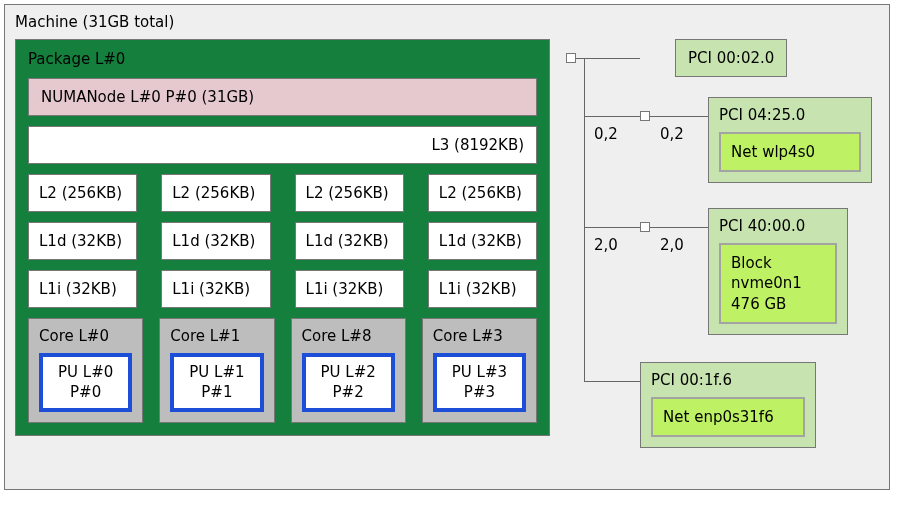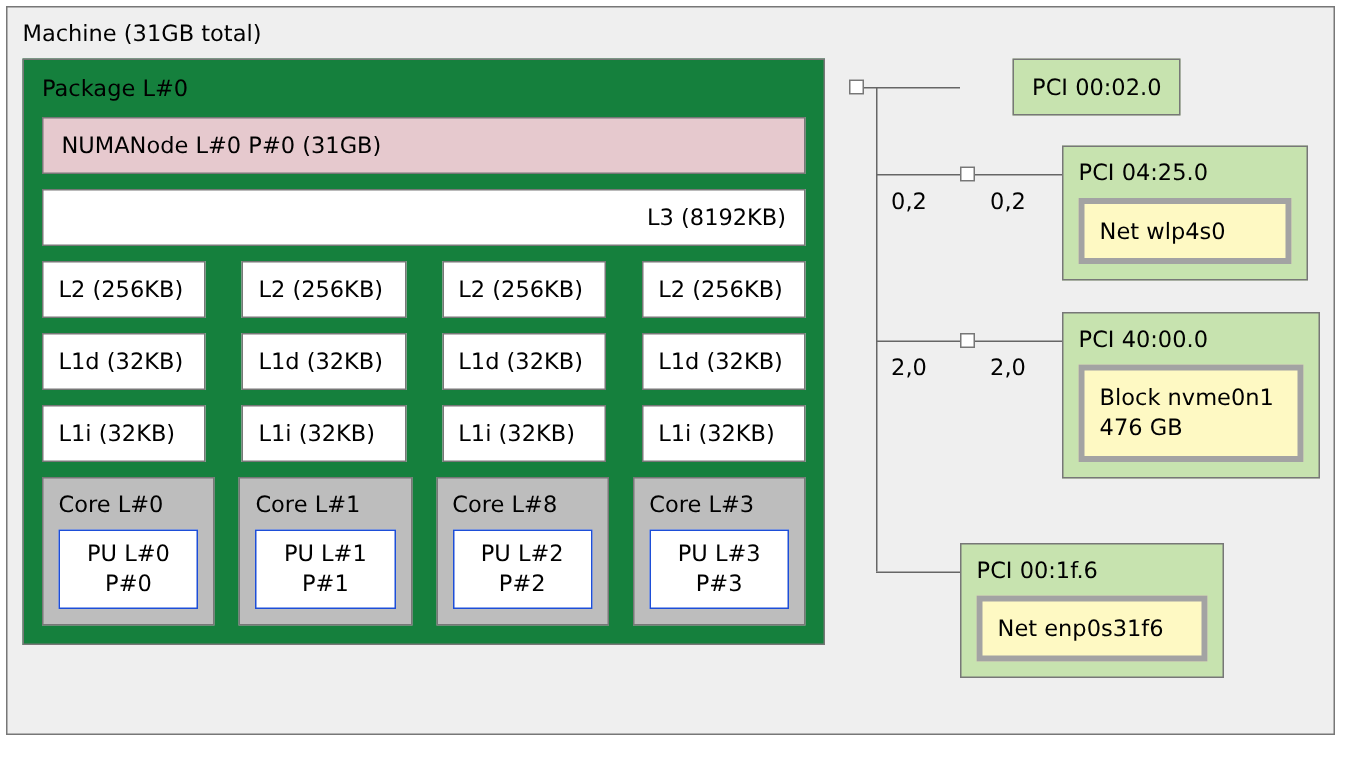--- a/index.html
+++ b/index.html
@@ -61,21 +61,21 @@
   }
   .core {
     background: #bdbdbd;
     border: 1px solid #777;
     padding: 8px 10px 10px 10px;
     flex: 1;
   }
   .core-title { margin-bottom: 8px; }
   .pu {
     background: #fff;
-    border: 1px solid #1d4ed8;
+    border: 4px solid #1d4ed8;
     padding: 6px 4px;
     text-align: center;
     line-height: 1.3;
   }
 
   
   .pci-tree {
     position: relative;
     width: 320px;
     height: 440px;
@@ -95,22 +95,22 @@
     font-size: 15px;
   }
   .pci-box {
     position: absolute;
     background: #c7e3af;
     border: 1px solid #777;
     padding: 8px 10px 10px 10px;
   }
   .pci-simple { padding: 9px 12px; }
   .devbox {
-    background: #fef9c3;
-    border: 4px solid #a3a3a3;
+    background: #bef264;
+    border: 2px solid #a3a3a3;
     padding: 8px 10px;
     margin-top: 8px;
     white-space: pre-line;
     line-height: 1.35;
   }
 </style>
 </head>
 <body>
 
 
@@ -194,21 +194,21 @@
       <div class="pci-box" style="left:146px; top:58px; width:164px;">
         <div>PCI 04:25.0</div>
         <div class="devbox">Net wlp4s0</div>
       </div>
 
       <div class="hline" style="left:22px; top:188px; width:56px;"></div>
       <div class="sq" style="left:78px; top:183px;"></div>
       <div class="hline" style="left:88px; top:188px; width:58px;"></div>
       <div class="label" style="left:32px; top:197px;">2,0</div>
       <div class="label" style="left:98px; top:197px;">2,0</div>
-      <div class="pci-box" style="left:146px; top:169px; width:172px;">
+      <div class="pci-box" style="left:146px; top:169px; width:140px;">
         <div>PCI 40:00.0</div>
         <div class="devbox" style="white-space: pre-line;">Block nvme0n1
 476 GB</div>
       </div>
 
       <div class="hline" style="left:22px; top:342px; width:56px;"></div>
       <div class="pci-box" style="left:78px; top:323px; width:176px;">
         <div>PCI 00:1f.6</div>
         <div class="devbox">Net enp0s31f6</div>
       </div>

